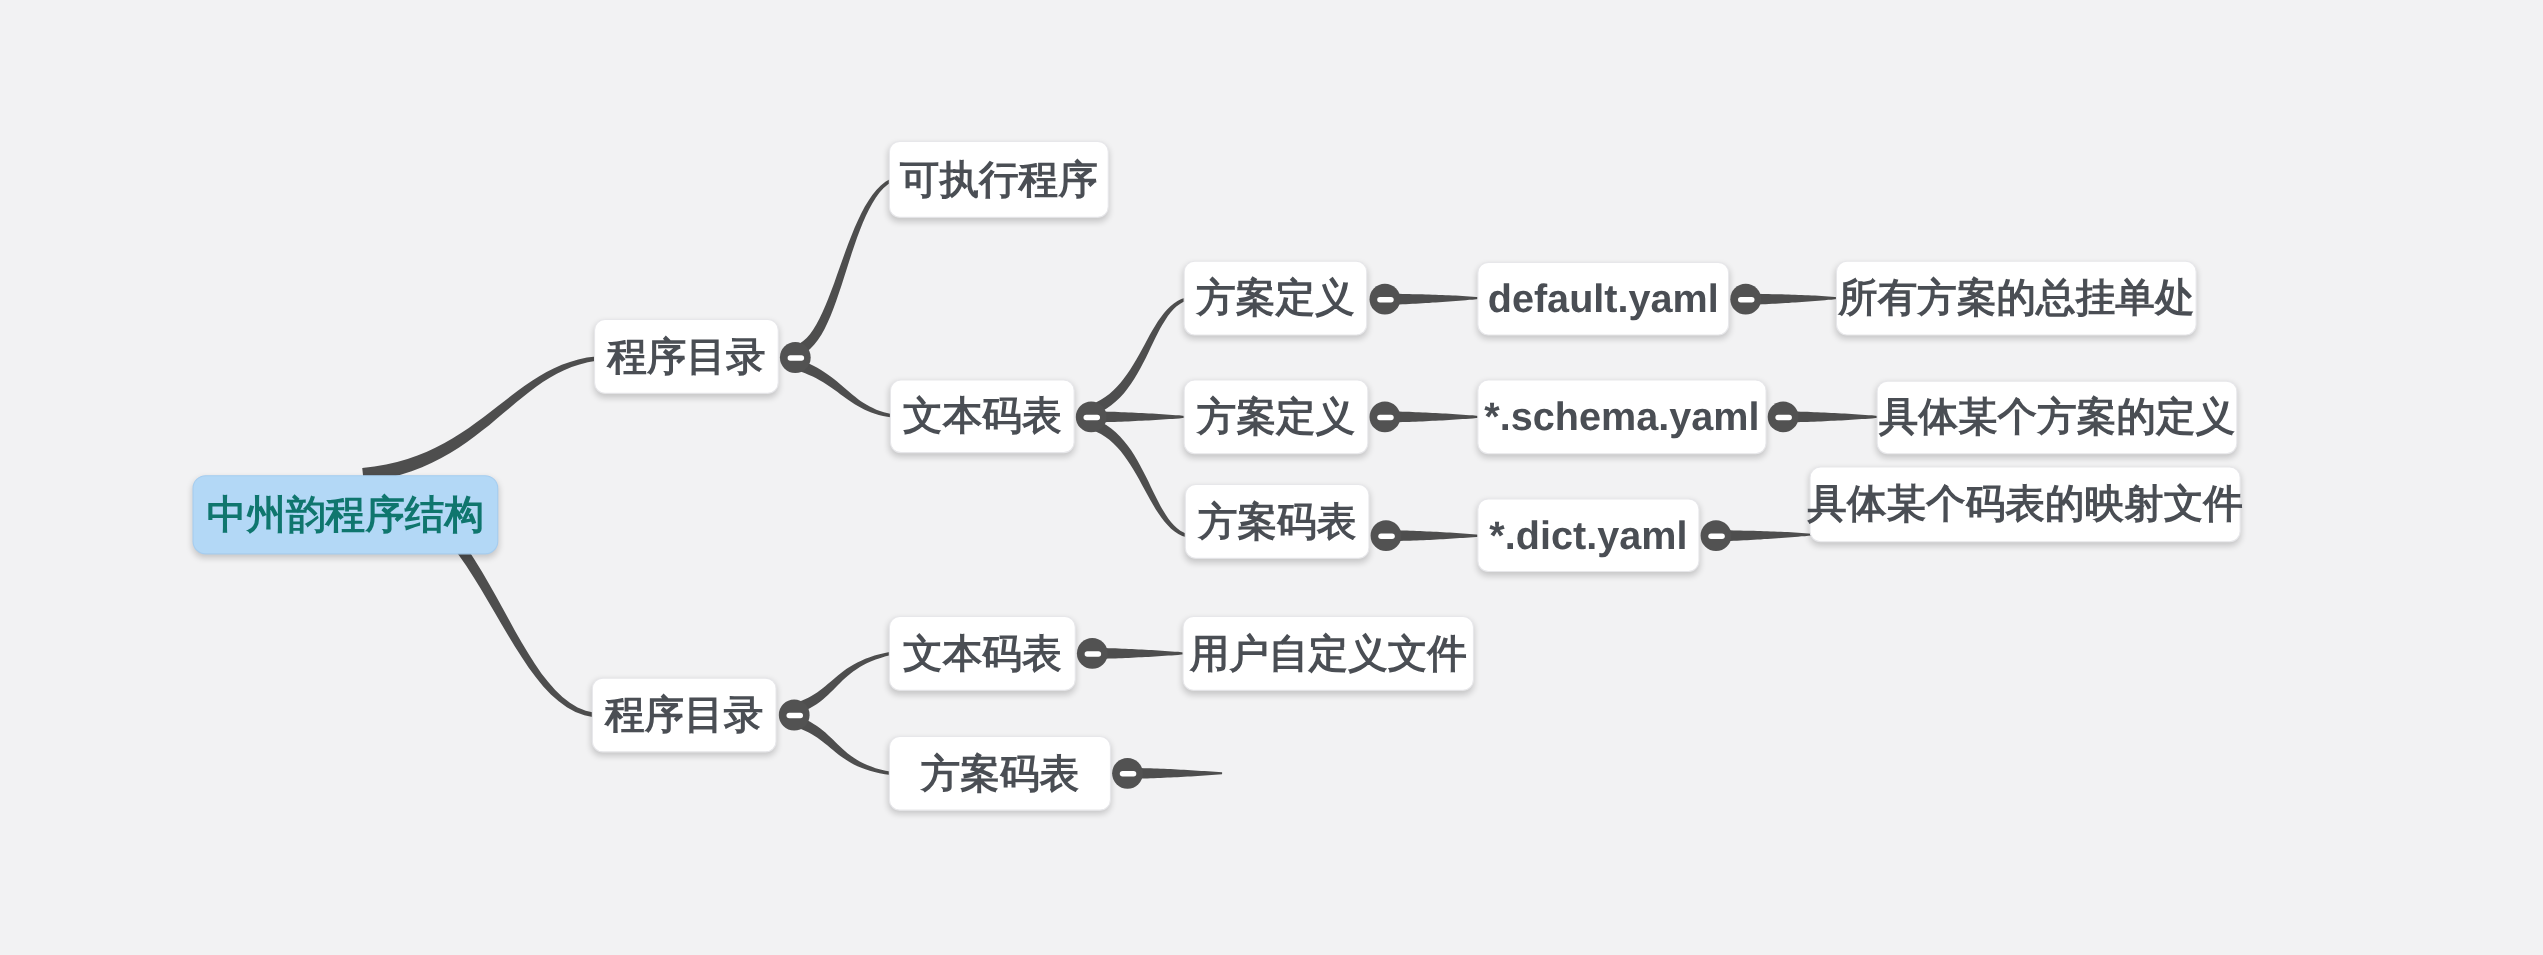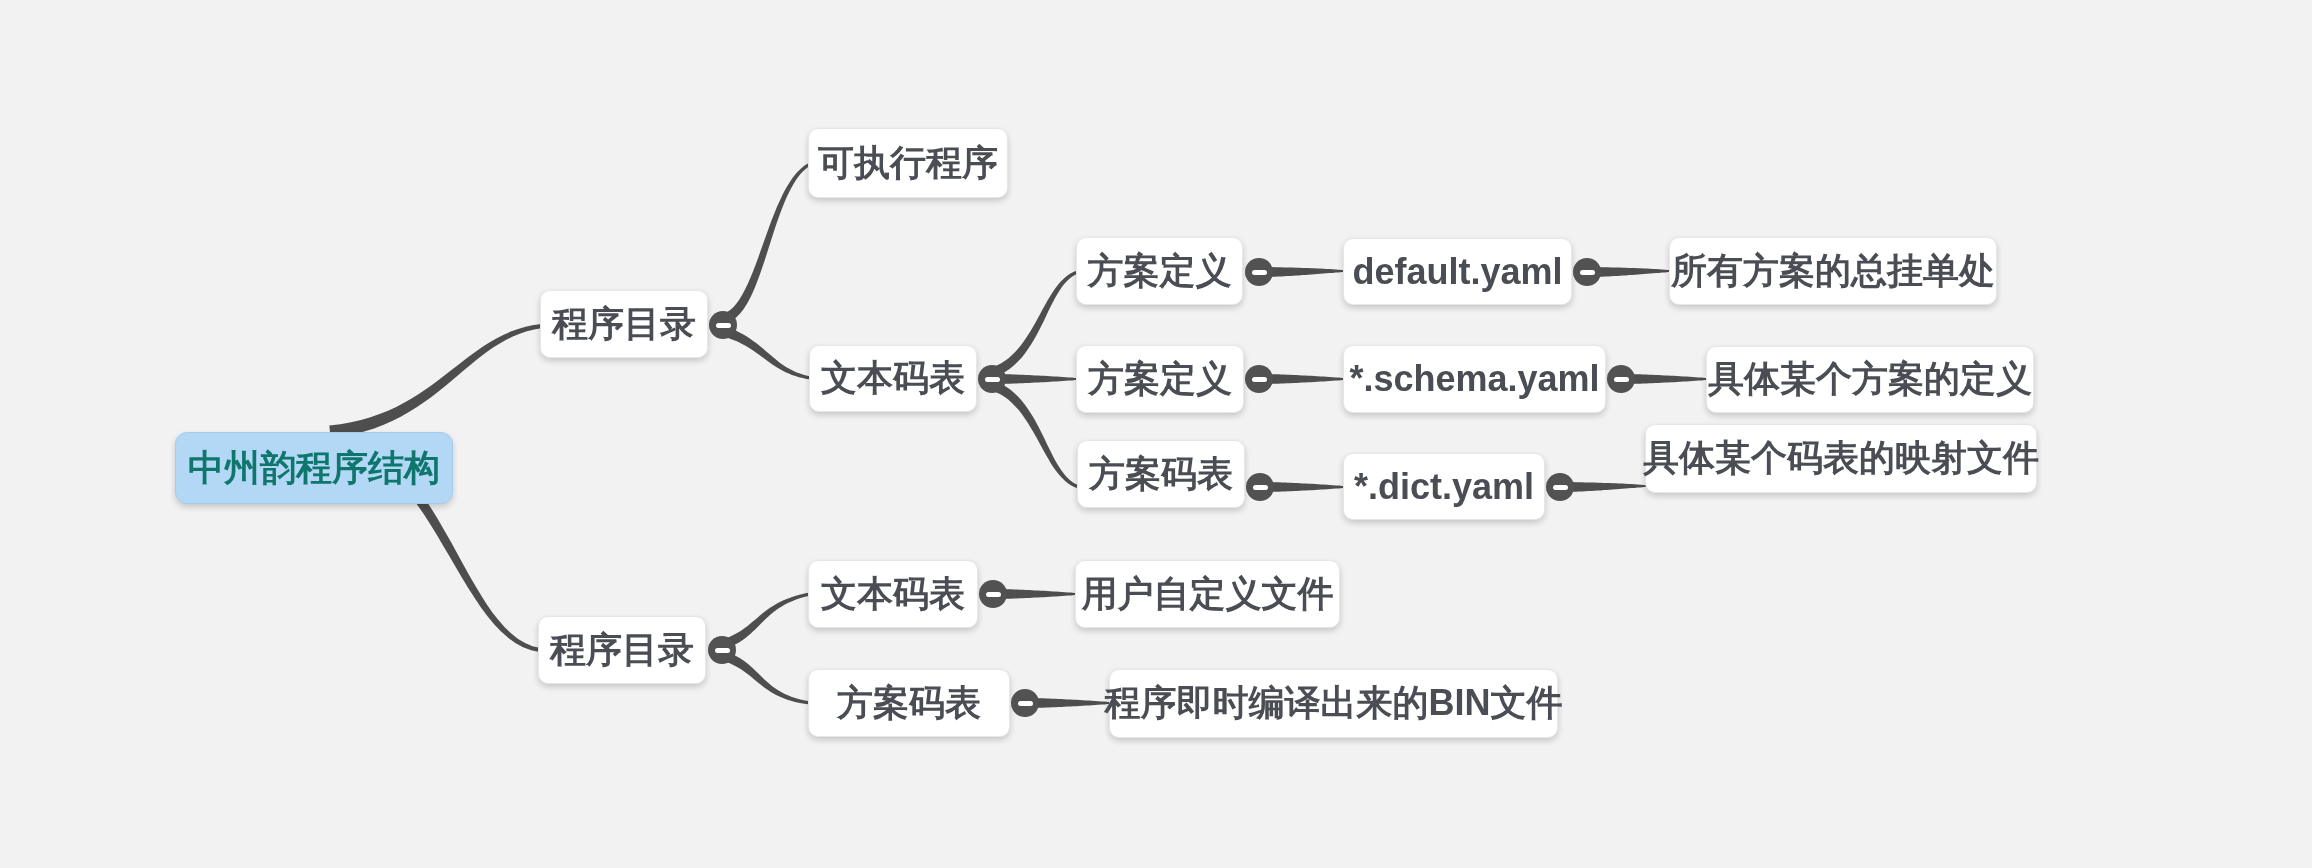--- a/index.html
+++ b/index.html
@@ -160,23 +160,20 @@
   </div>
   <div class="node" id="n-text-user">
     <span>文本码表</span>
   </div>
   <div class="node" id="n-binary">
     <span>方案码表</span>
   </div>
   <div class="node" id="n-user-custom">
     <span>用户自定义文件</span>
   </div>
-  <div class="node" id="n-bin-files">
-    <span>程序即时编译出来的BIN文件</span>
-  </div>
 
   <button class="badge" id="b-program-dir">
       <span class="minus-icon"></span>
     </button>
   <button class="badge" id="b-text-prog">
       <span class="minus-icon"></span>
     </button>
   <button class="badge" id="b-schema-list">
       <span class="minus-icon"></span>
     </button>

